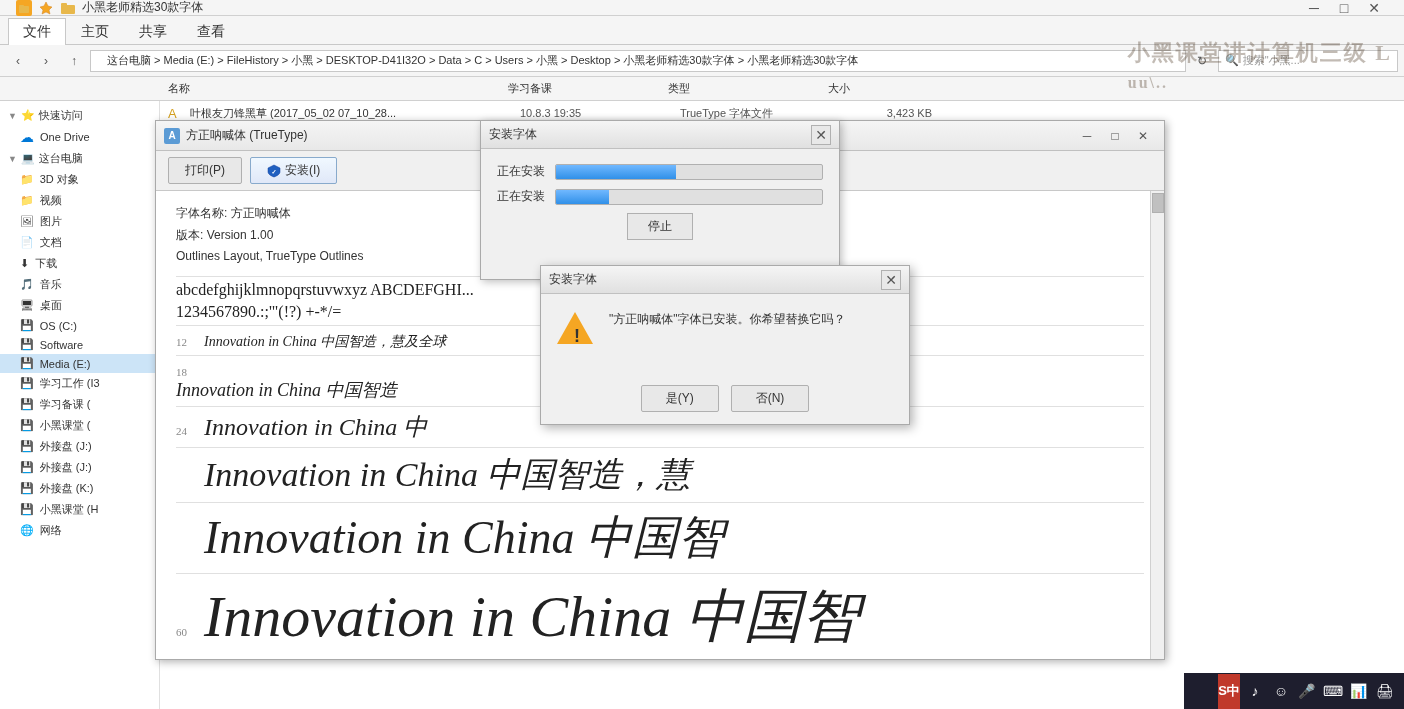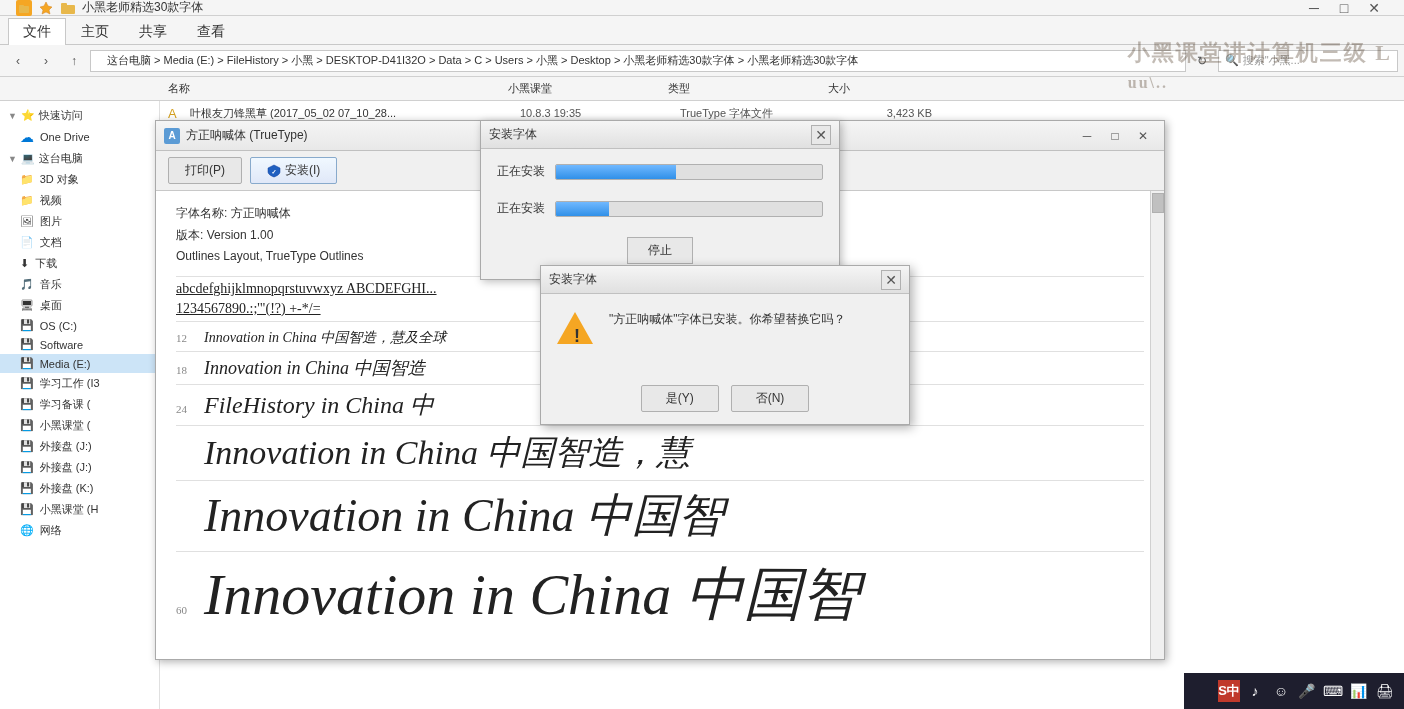--- a/index.html
+++ b/index.html
@@ -288,21 +288,21 @@
       position: relative;
     }
     .font-info {
       margin-bottom: 8px;
     }
     .font-info-line { font-size: 12px; color: #333; line-height: 1.8; }
     .font-preview-text {
       font-family: serif;
       color: #222;
     }
-    .preview-row-small { font-size: 14px; margin-bottom: 4px; text-decoration: underline; }
+    .preview-row-small { font-size: 16px; margin-bottom: 4px; }
     .preview-label { font-size: 11px; color: #888; display: inline-block; width: 28px; vertical-align: top; margin-top: 6px; }
     .size-divider { border: none; border-top: 1px solid #e0e0e0; margin: 4px 0; }
 
     
     .install-dialog {
       position: absolute;
       top: 120px;
       left: 480px;
       width: 360px;
       height: 160px;
@@ -328,21 +328,21 @@
       display: flex; align-items: center; justify-content: center;
       cursor: pointer; font-size: 14px; color: #555;
       border: 1px solid #b0b0b0;
       background: #e8e8e8;
     }
     .install-body {
       flex: 1;
       padding: 14px 16px;
       display: flex;
       flex-direction: column;
-      gap: 20px;
+      gap: 8px;
     }
     .install-row {
       display: flex;
       align-items: center;
       gap: 10px;
       font-size: 12px;
       color: #333;
     }
     .progress-bar-container {
       flex: 1;
@@ -481,21 +481,21 @@
       width: 22px; height: 22px;
       display: flex; align-items: center; justify-content: center;
       font-size: 14px;
       color: #fff;
     }
     .taskbar-ime {
       background: #c0392b;
       color: #fff;
       font-size: 13px;
       font-weight: bold;
-      width: 22px; height: 22px;
+      width: 22px; height: 35px;
       display: flex; align-items: center; justify-content: center;
     }
   </style>
 </head>
 <body>
 
 <div class="explorer-window">
 
   <div class="title-bar">
     <div class="title-bar-left">
@@ -541,21 +541,21 @@
     <div class="address-path" style="font-size:11px; overflow:hidden; white-space:nowrap;">这台电脑 &gt; Media (E:) &gt; FileHistory &gt; 小黑 &gt; DESKTOP-D41I32O &gt; Data &gt; C &gt; Users &gt; 小黑 &gt; Desktop &gt; 小黑老师精选30款字体 &gt; 小黑老师精选30款字体</div>
     <button class="nav-btn">↻</button>
     <div class="search-box">
       <span>🔍</span>
       <span style="font-size:11px; color:#999;">搜索"小黑...</span>
     </div>
   </div>
 
   <div class="column-headers">
     <div class="col-header col-name">名称</div>
-    <div class="col-header col-date">小黑课堂</div>
+    <div class="col-header col-date">学习备课</div>
     <div class="col-header col-type">类型</div>
     <div class="col-header col-size">大小</div>
   </div>
 
   <div class="main-content">
 
     <div class="sidebar">
       <div class="sidebar-section-header">
         <span class="chevron">▼</span>
         <span>⭐</span>
@@ -724,28 +724,28 @@
       </div>
       <div class="preview-row-small">
         1234567890.:;'"(!?) +-*/=
       </div>
       <hr class="size-divider">
       <div style="display:flex; align-items:baseline; margin:4px 0;">
         <span class="preview-label">12</span>
         <span style="font-size:14px; font-style:italic; font-family:serif;">Innovation in China 中国智造，慧及全球</span>
       </div>
       <hr class="size-divider">
-      <div style="display:flex; align-items:baseline; margin:4px 0;">
+      <div style="display:flex; align-items:baseline; margin:4px 0;flex-direction:column;">
         <span class="preview-label">18</span>
         <span style="font-size:18px; font-style:italic; font-family:serif;">Innovation in China 中国智造</span>
       </div>
       <hr class="size-divider">
       <div style="display:flex; align-items:baseline; margin:4px 0;">
         <span class="preview-label">24</span>
-        <span style="font-size:24px; font-style:italic; font-family:serif;">FileHistory in China 中</span>
+        <span style="font-size:24px; font-style:italic; font-family:serif;">Innovation in China 中</span>
       </div>
       <hr class="size-divider">
       <div style="display:flex; align-items:baseline; margin:4px 0;">
         <span class="preview-label"></span>
         <span style="font-size:34px; font-style:italic; font-family:serif;">Innovation in China 中国智造，慧</span>
       </div>
       <hr class="size-divider">
       <div style="display:flex; align-items:baseline; margin:4px 0;">
         <span class="preview-label"></span>
         <span style="font-size:46px; font-style:italic; font-family:serif;">Innovation in China 中国智</span>

